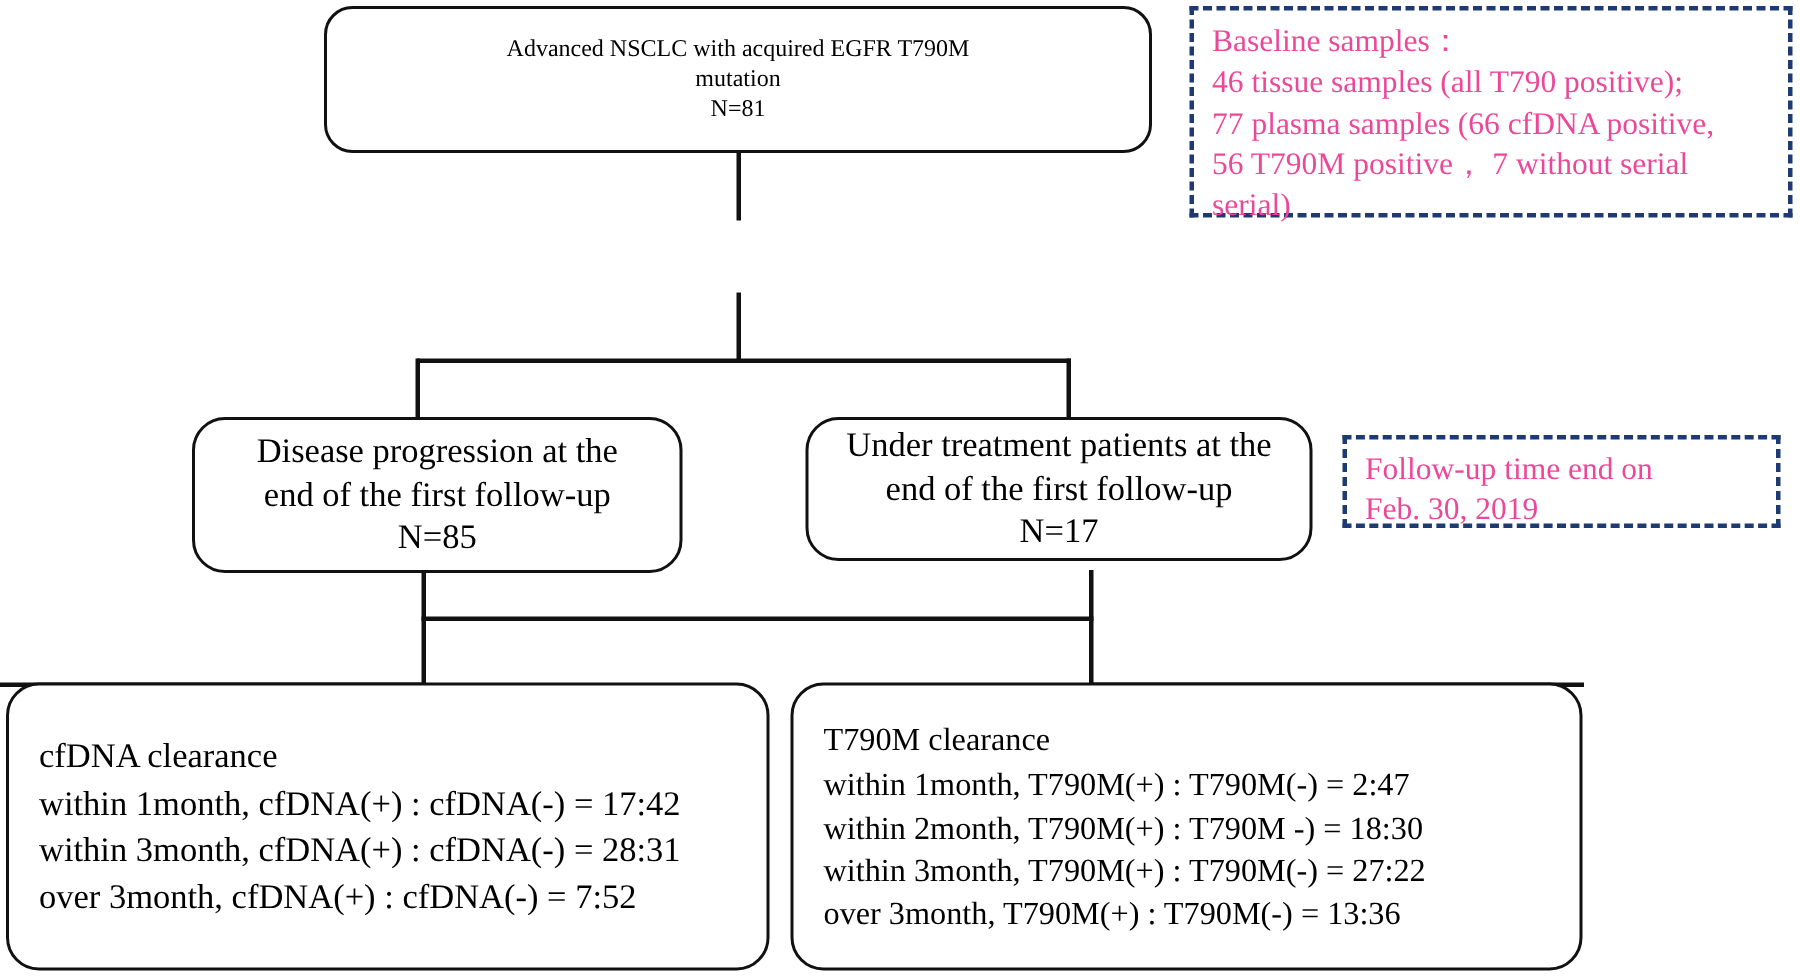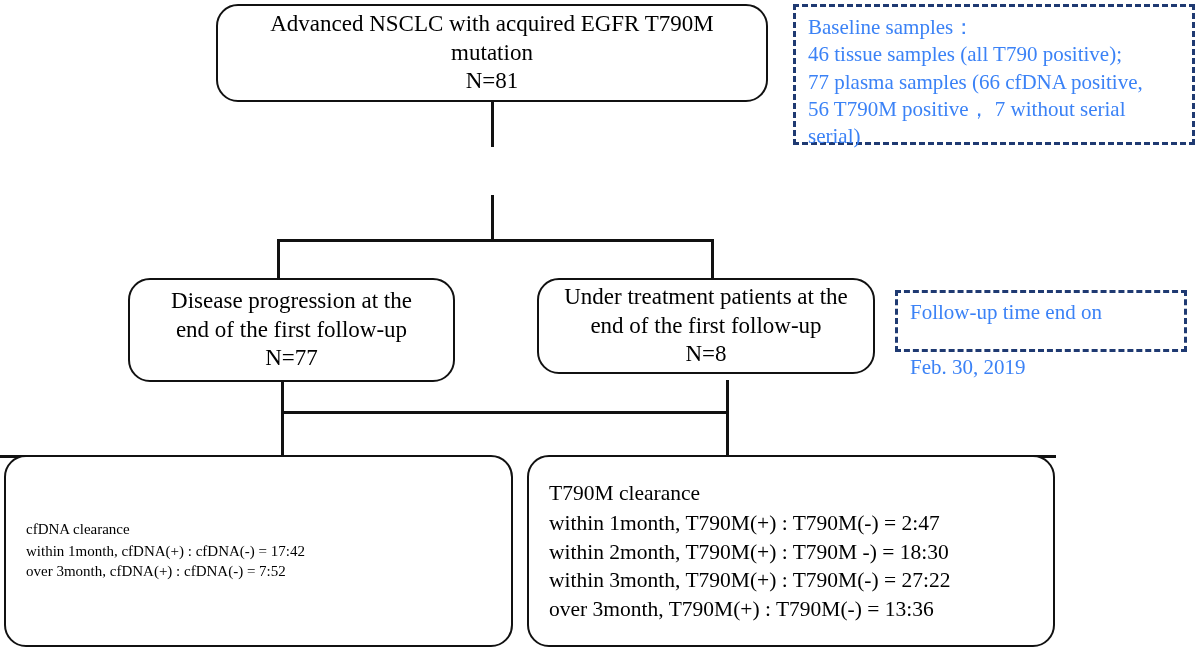--- a/index.html
+++ b/index.html
@@ -39,21 +39,21 @@
     display: block;
     line-height: 1.26;
     white-space: nowrap;
   }
 
   
   .note {
     position: absolute;
     border: 3px dashed #1f3a72;
     background: #ffffff;
-    color: #3b82f6;
+    color: #ec4899;
     z-index: 3;
     display: flex;
     flex-direction: column;
     justify-content: flex-start;
   }
   .note .line {
     display: block;
     line-height: 1.30;
     white-space: nowrap;
   }
@@ -61,32 +61,32 @@
   
   .conn-v, .conn-h {
     position: absolute;
     background: #111111;
     z-index: 1;
   }
   .conn-v { width: 2.5px; }
   .conn-h { height: 2.5px; }
 
   
-  #box-top        { left: 216px;  top: 4px;   width: 552px; height: 98px;  font-size: 23px; padding: 16px 14px; }
+  #box-top        { left: 216px;  top: 4px;   width: 552px; height: 98px;  font-size: 16px; padding: 16px 14px; border-radius: 19px; }
   #box-treatment  { left: 216px;  top: 145px; width: 552px; height: 52px;  font-size: 25px; padding: 0 14px; }
   #box-progress   { left: 128px;  top: 278px; width: 327px; height: 104px; font-size: 23px; padding: 0 18px; }
   #box-under      { left: 537px;  top: 278px; width: 338px; height: 96px; font-size: 23px; padding: 0 22px; }
-  #box-cfdna      { left: 4px;    top: 455px; width: 509px; height: 192px; font-size: 15px; padding: 12px 0 12px 20px; }
+  #box-cfdna      { left: 4px;    top: 455px; width: 509px; height: 192px; font-size: 23px; padding: 12px 0 12px 20px; }
   #box-t790m      { left: 527px;  top: 455px; width: 528px; height: 192px; font-size: 21.5px; padding: 12px 16px 12px 20px; }
 
   #box-cfdna .line, #box-t790m .line { line-height: 1.33; }
   #box-cfdna .heading, #box-t790m .heading { margin-bottom: 2px; }
 
   #note-baseline  { left: 793px;  top: 4px;   width: 402px; height: 141px; font-size: 21px; padding: 7px 0 0 12px; }
-  #note-followup  { left: 895px;  top: 290px; width: 292px; height: 62px;  font-size: 21px; padding: 6px 0 0 12px; gap: 28px; }
+  #note-followup  { left: 895px;  top: 290px; width: 292px; height: 62px;  font-size: 21px; padding: 6px 0 0 12px; }
 
   
   #c-top-stem     { left: 491px;  top: 100px;  height: 47px; }
   #c-treat-stem   { left: 491px;  top: 195px;  height: 47px; }
   #c-split-bar    { left: 278px;  top: 239px;  width: 436px; }
   #c-left-down    { left: 277px;  top: 239px;  height: 41px; }
   #c-right-down   { left: 711px;  top: 239px;  height: 41px; }
 
   #c-prog-down    { left: 281px;  top: 380px;  height: 77px; }
   #c-under-down   { left: 726px;  top: 380px;  height: 77px; }
@@ -114,32 +114,33 @@
   <div class="node centered" id="box-top">
     <span class="line">Advanced NSCLC with acquired EGFR T790M</span>
     <span class="line">mutation</span>
     <span class="line">N=81</span>
   </div>
 
 
   <div class="node centered" id="box-progress">
     <span class="line">Disease progression at the</span>
     <span class="line">end of the first follow-up</span>
-    <span class="line">N=77</span>
+    <span class="line">N=85</span>
   </div>
 
   <div class="node centered" id="box-under">
     <span class="line">Under treatment patients at the</span>
     <span class="line">end of the first follow-up</span>
-    <span class="line">N=8</span>
+    <span class="line">N=17</span>
   </div>
 
   <div class="node" id="box-cfdna">
     <span class="line heading">cfDNA clearance</span>
     <span class="line">within 1month, cfDNA(+) : cfDNA(-) = 17:42</span>
+    <span class="line">within 3month, cfDNA(+) : cfDNA(-) = 28:31</span>
     <span class="line">over 3month, cfDNA(+) : cfDNA(-) = 7:52</span>
   </div>
 
   <div class="node" id="box-t790m">
     <span class="line heading">T790M clearance</span>
     <span class="line">within 1month, T790M(+) : T790M(-) = 2:47</span>
     <span class="line">within 2month, T790M(+) : T790M -) = 18:30</span>
     <span class="line">within 3month, T790M(+) : T790M(-) = 27:22</span>
     <span class="line">over 3month, T790M(+) : T790M(-) = 13:36</span>
   </div>

